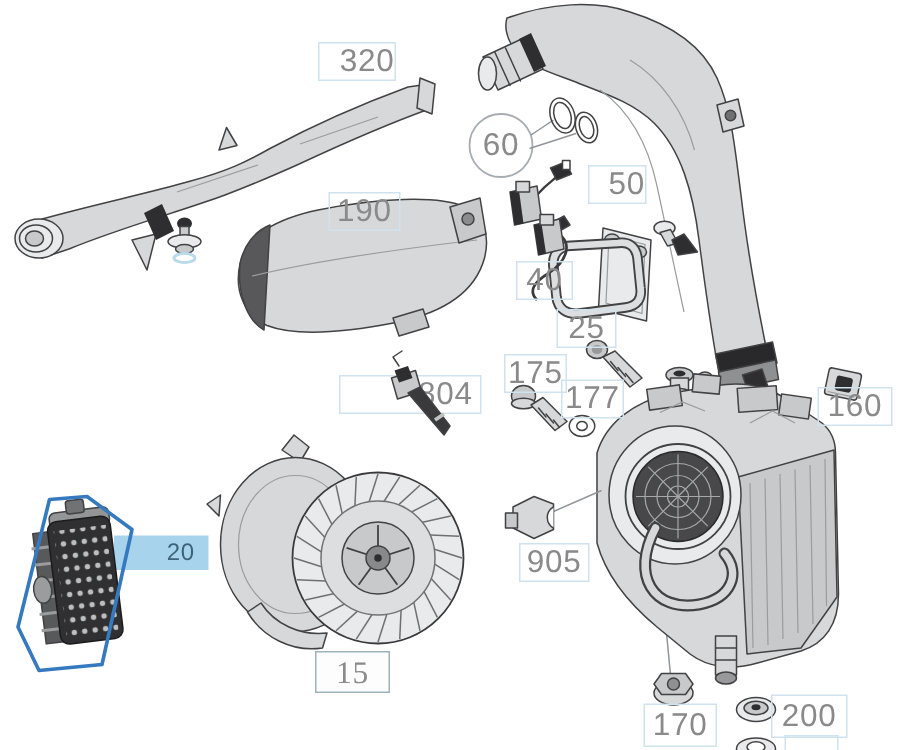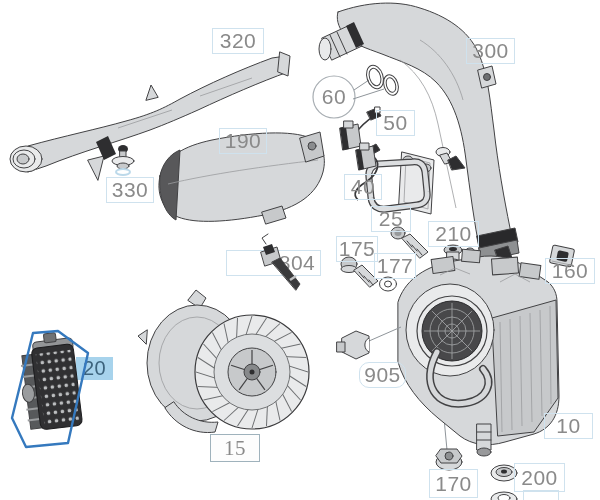--- a/index.html
+++ b/index.html
@@ -8,21 +8,21 @@
   #stage svg{position:absolute;left:0;top:0;z-index:2;}
   .layer{position:absolute;left:0;top:0;width:600px;height:500px;}
   #labels-under{z-index:1;}
   #labels-over{z-index:3;}
   .callout{position:absolute;height:24px;line-height:24px;text-align:center;font-size:21px;
            color:var(--label-text,#8a8a8a);border:1px solid var(--label-border,#cfe2ee);
            letter-spacing:.5px;background:transparent;cursor:pointer;}
   .callout.circle-label{border:none;}
   .callout.strong{border:1px solid var(--label-border-strong,#9fb2bc);background:#fdfdfd;}
   .callout.hl-label{border:none;background:var(--highlight-bg,#a7d3ec);color:var(--highlight-text,#3c637c);
-           font-size:20px;height:23px;line-height:23px;}
+           font-size:16px;height:23px;line-height:23px;padding-left:26px;}
   .callout.fragment{height:9px;border-bottom:none;}
   
   .s{stroke:var(--outline,#424244);stroke-width:1;stroke-linejoin:round;stroke-linecap:round;}
   .nf{fill:none;}
   .f1{fill:var(--part-fill,#d6d8da);}
   .f2{fill:var(--part-fill-light,#e9eaeb);}
   .f3{fill:var(--part-fill-mid,#c7c9cb);}
   .fd{fill:var(--part-dark,#2e2e30);}
   .fw{fill:#fff;}
   .ld{stroke:var(--leader,#8f959a);stroke-width:1;fill:none;}
@@ -310,33 +310,29 @@
         <rect x="36" y="346" width="42" height="82" rx="6" fill="#303032" stroke="#1c1c1e"></rect>
         <rect x="40" y="352" width="35" height="71" fill="url(#holes)"></rect>
         <rect x="50" y="333" width="12" height="9" rx="2" fill="#707274" class="s"></rect>
       </g>
       <polygon class="hl" points="33,333 58,331 88,353 68,443 26,447 12,418"></polygon>
     </g>
 
   </svg>
 
   <div class="layer" id="labels-over">
-    <div class="callout" style="left:212px;top:28px;width:50px;">320</div>
-    <div class="callout" style="left:466px;top:38px;width:47px;">300</div>
+    <div class="callout" style="left:212px;top:28px;width:50px;text-align:right;">320</div>
     <div class="callout circle-label" style="left:320px;top:85px;width:28px;">60</div>
-    <div class="callout" style="left:376px;top:110px;width:37px;">50</div>
+    <div class="callout" style="left:392px;top:110px;width:37px;text-align:right;">50</div>
     <div class="callout" style="left:344px;top:174px;width:36px;">40</div>
     <div class="callout" style="left:219px;top:128px;width:46px;">190</div>
-    <div class="callout" style="left:106px;top:177px;width:46px;">330</div>
     <div class="callout" style="left:371px;top:206px;width:38px;">25</div>
-    <div class="callout" style="left:428px;top:221px;width:49px;">210</div>
     <div class="callout" style="left:336px;top:236px;width:40px;">175</div>
     <div class="callout" style="left:374px;top:253px;width:40px;">177</div>
     <div class="callout" style="left:545px;top:218px;width:48px;margin-top:40px;">160</div>
-    <div class="callout" style="left:359px;top:362px;width:45px;border-radius:10px;">905</div>
+    <div class="callout" style="left:346px;top:362px;width:45px;">905</div>
     <div class="callout strong" style="left:210px;top:434px;width:48px;height:26px;line-height:26px;font-family:Liberation Serif, serif;">15</div>
-    <div class="callout" style="left:544px;top:413px;width:47px;">10</div>
     <div class="callout" style="left:429px;top:469px;width:47px;height:27px;line-height:27px;">170</div>
     <div class="callout" style="left:514px;top:463px;width:49px;height:27px;line-height:27px;">200</div>
     <div class="callout fragment" style="left:523px;top:490px;width:34px;"></div>
   </div>
 
 </div>
 
 </body></html>

